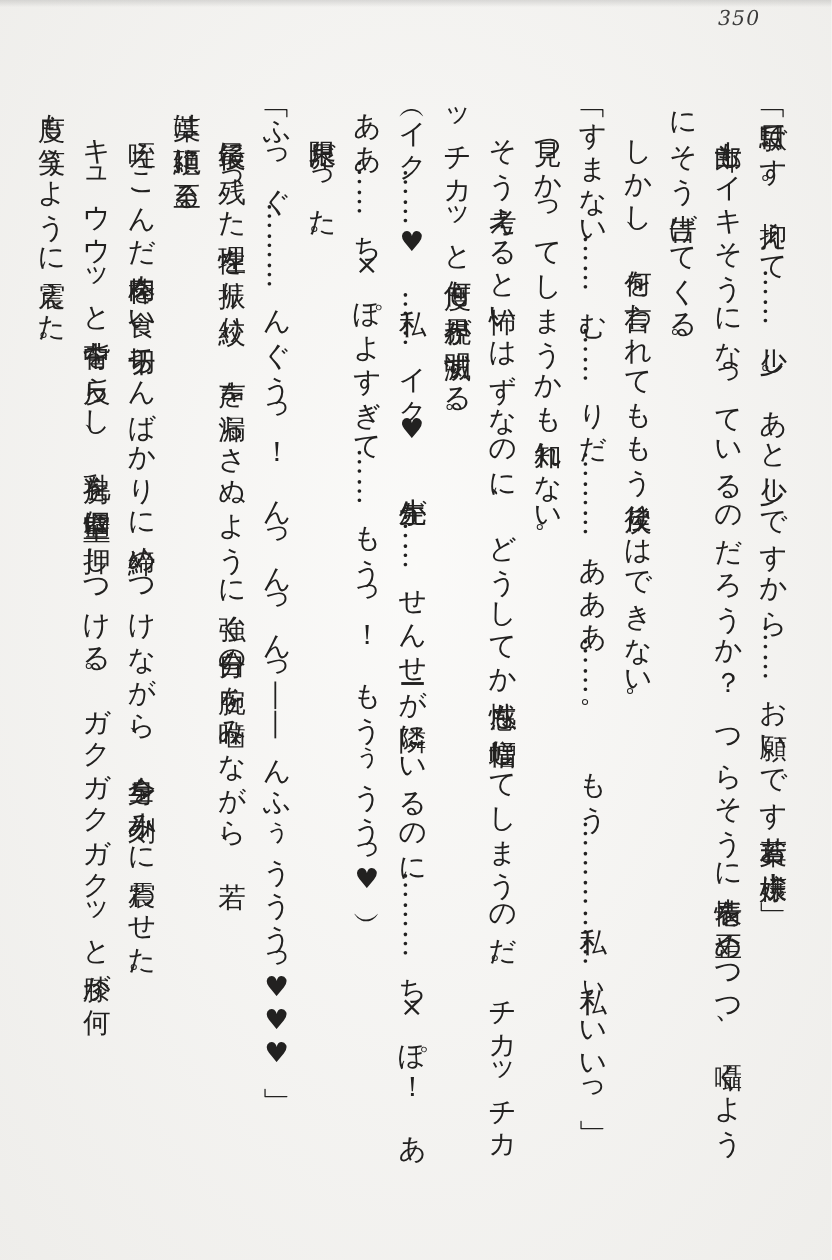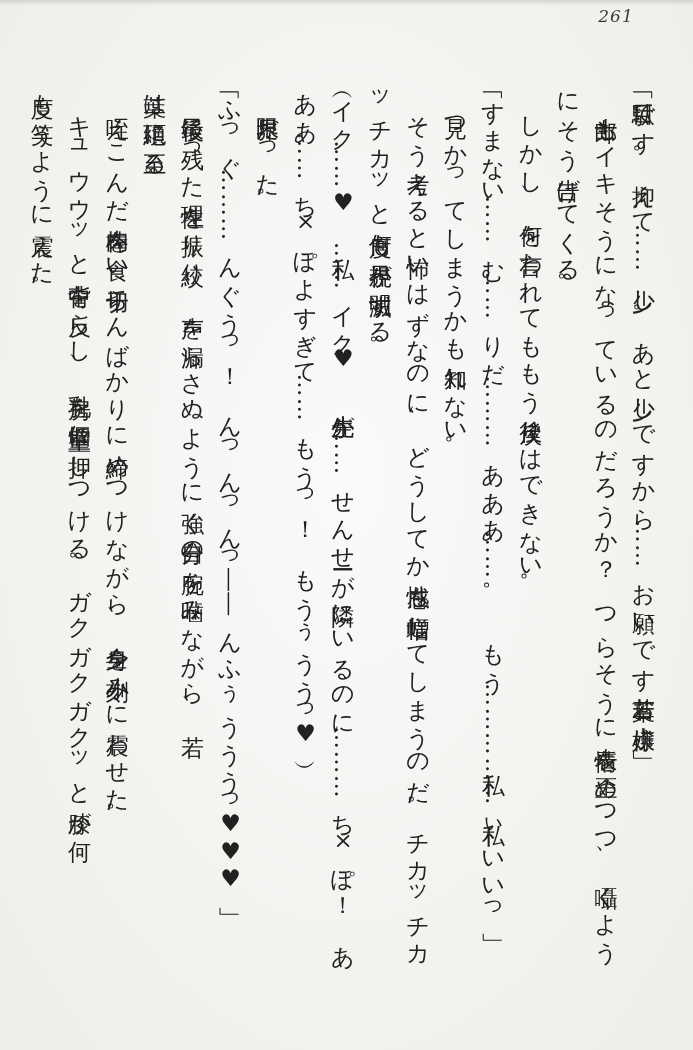--- a/index.html
+++ b/index.html
@@ -51,21 +51,21 @@
     white-space: nowrap;
     text-align: start;
   }
   .ind1 { text-indent: 1em; }
   .indbr { text-indent: 0.3em; }
 </style>
 </head>
 <body>
 
 <div class="page">
-  <div class="page-number">261</div>
+  <div class="page-number">350</div>
 
   <div class="text-block">
     <p class="line indbr">「駄目です。抑えて……少し。あと少しですから……お願いです若葉お嬢様！」</p>
     <p class="line ind1">士郎もイキそうになっているのだろうか？　つらそうに表情を歪めつつ、囁くよう</p>
     <p class="line">にそう告げてくる。</p>
     <p class="line ind1">しかし、何を言われてももう後戻りはできない。</p>
     <p class="line indbr">「すまない……む……りだ………あああ……。　もう………私……私ぃいいっ」</p>
     <p class="line ind1">見つかってしまうかも知れない。</p>
     <p class="line ind1">そう考えると怖いはずなのに、どうしてか性感も増幅してしまうのだ。チカッチカ</p>
     <p class="line">ッチカッと何度も視界が明滅する。</p>

